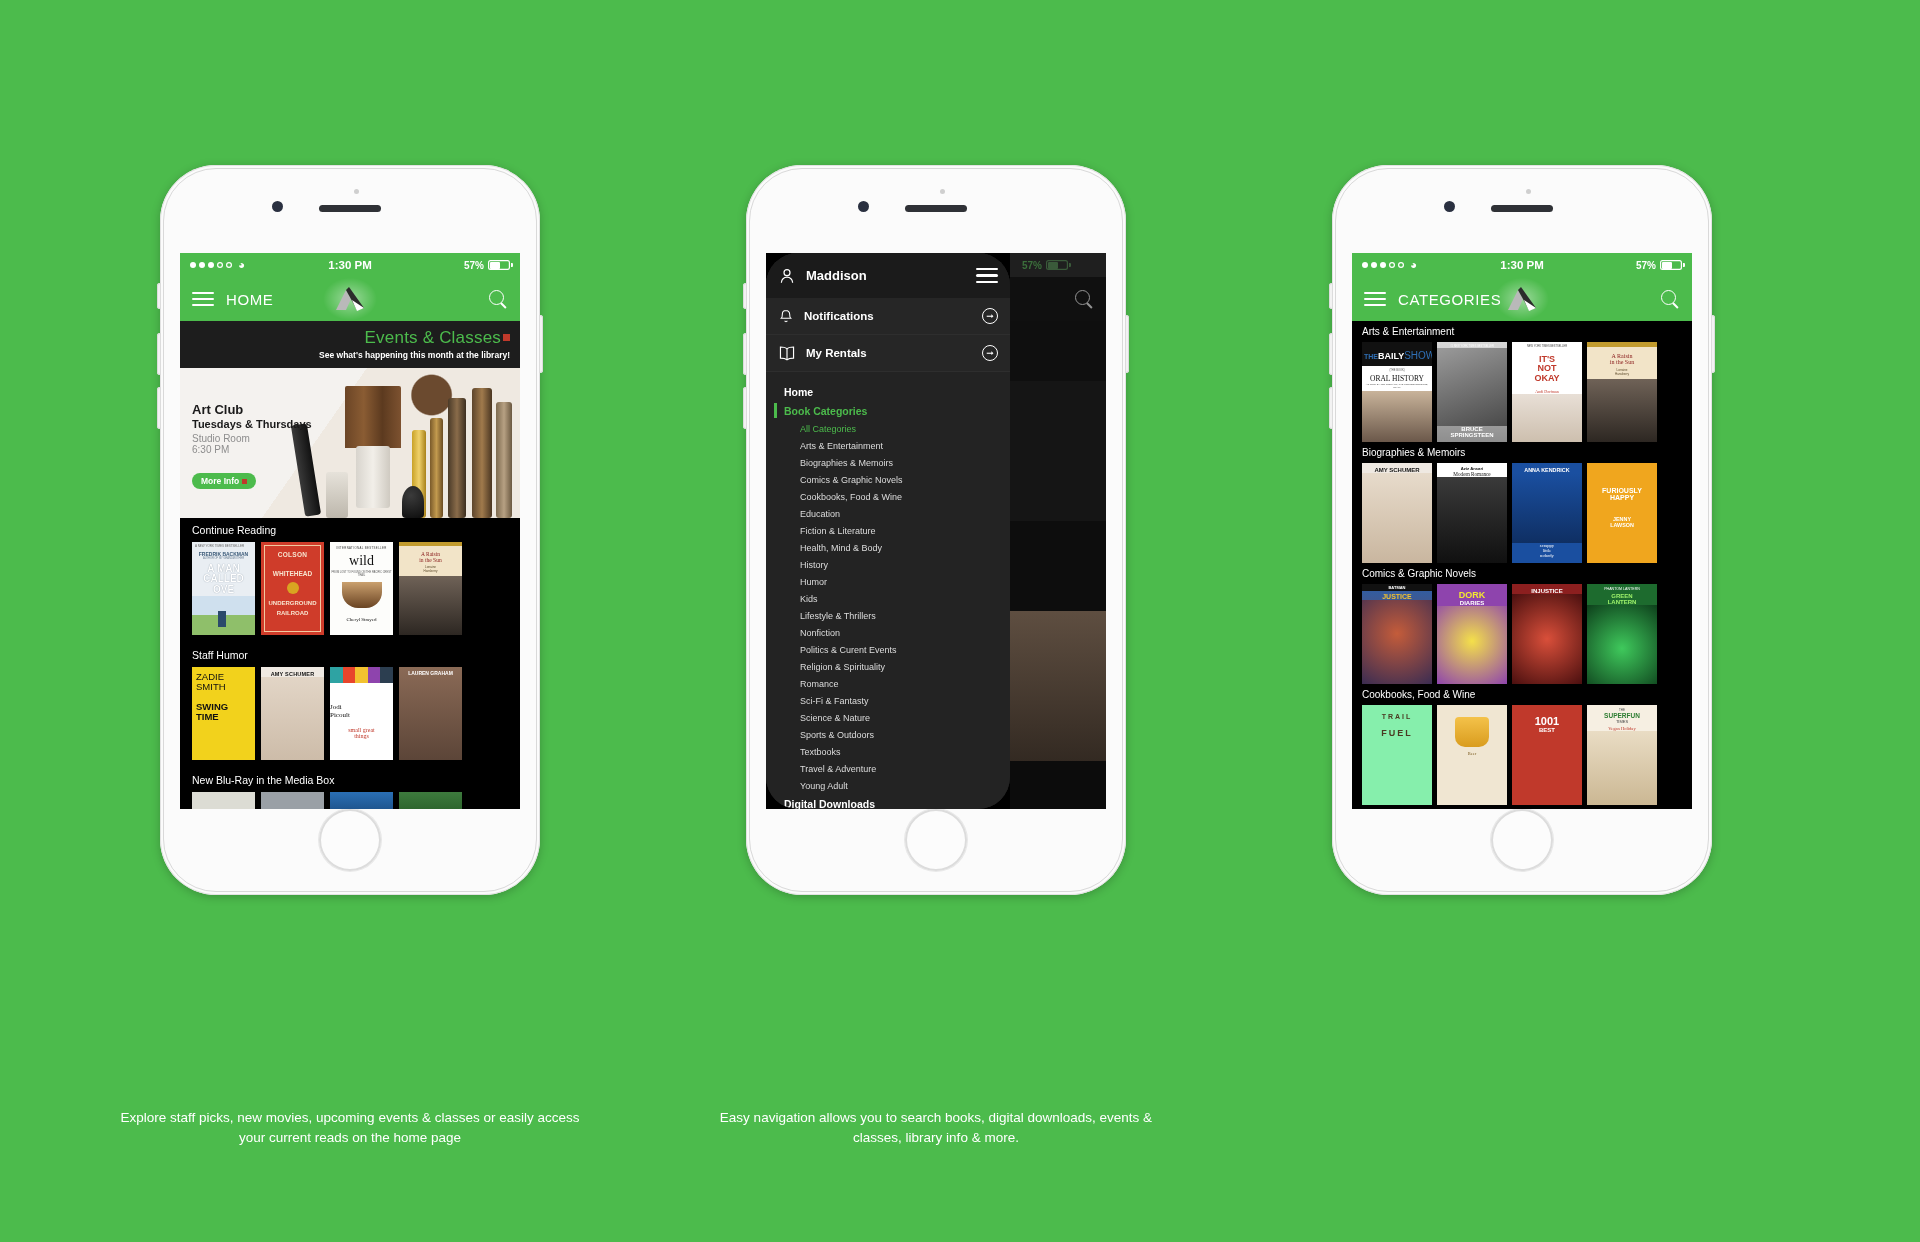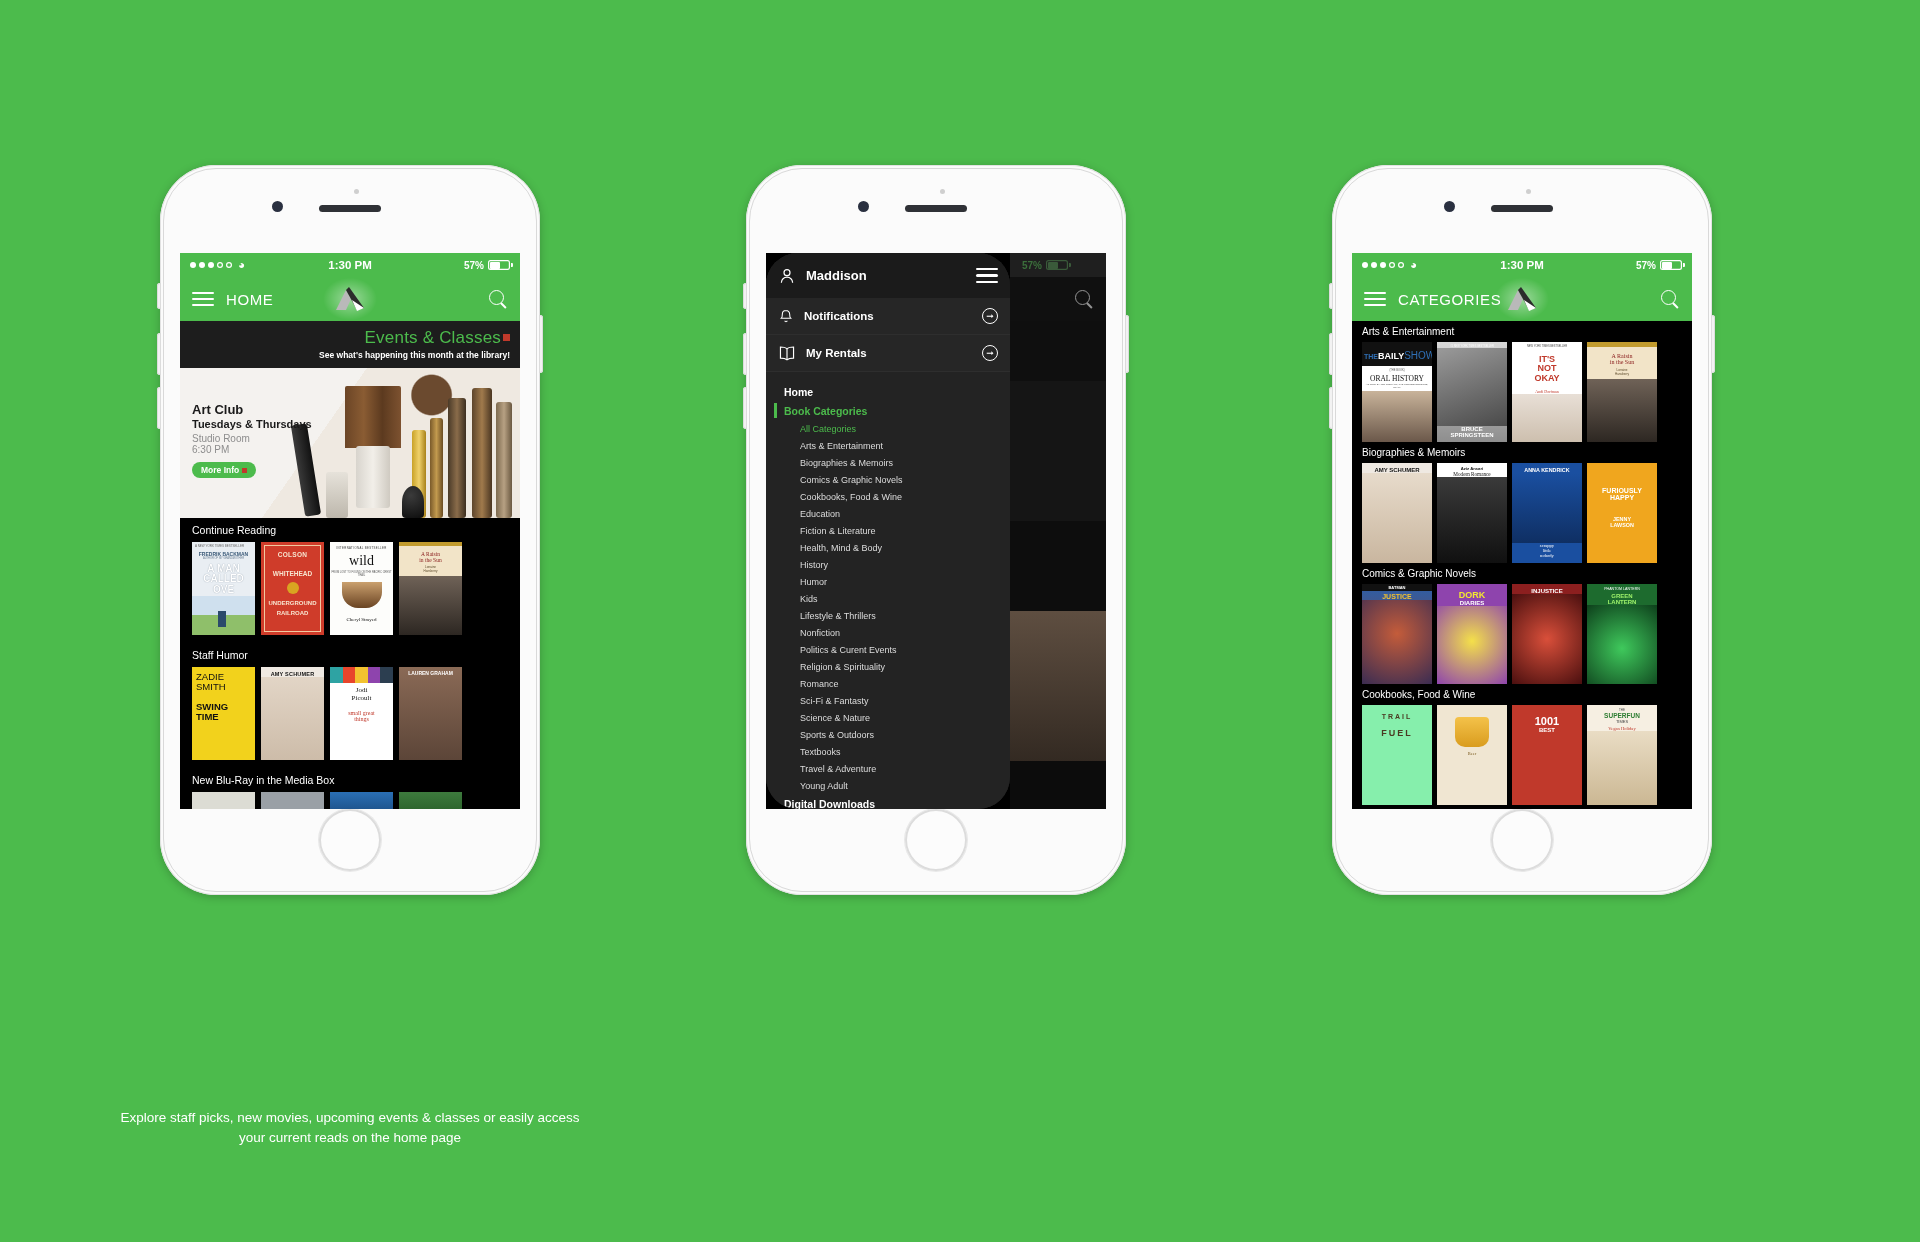--- a/index.html
+++ b/index.html
@@ -113,21 +113,21 @@
     background:
       radial-gradient(circle at 74% 18%, #6b4a2f 0 7%, transparent 7.5%),
       linear-gradient(125deg, #f4f2ef 0 42%, #efe9e1 42% 100%);
   }
   .brush { position:absolute; border-radius:3px; }
   .hero-txt { position:absolute; left:12px; top:34px; z-index:3; }
   .hero-txt .t1 { font-size:13px; font-weight:bold; color:#1a1a1a; }
   .hero-txt .t2 { font-size:11px; font-weight:bold; color:#1a1a1a; margin-top:1px;}
   .hero-txt .t3 { font-size:10px; color:#8d8d8d; margin-top:3px;}
   .hero-txt .t4 { font-size:10px; color:#8d8d8d; }
-  .more-info { display:inline-flex; align-items:center; margin-top:7px; background:#4CBB4C; color:#fff;
+  .more-info { display:inline-flex; align-items:center; margin-top:18px; background:#4CBB4C; color:#fff;
     font-size:8.5px; font-weight:bold; padding:3px 9px; border-radius:10px; cursor:pointer;}
   .more-info .sq { width:5px;height:5px;background:#c0392b; margin-left:3px; display:inline-block;}
 
   .sect { background:#000; padding: 6px 0 0 12px; }
   .sect h3 { color:#fff; font-size:10.5px; font-weight:normal; margin-bottom:6px;}
   .shelf { display:flex; gap:6px; padding-bottom:8px; }
   .cover { width:63px; height:93px; flex:0 0 auto; overflow:hidden; position:relative;
     font-size:6px; color:#fff; }
   .shelf.small .cover { height:36px; }
 
@@ -312,21 +312,21 @@
             </div>
             <div class="cover">
               <div class="cv" style="background:#fff;">
                 <div style="display:flex;height:16px">
                   <i style="flex:1;background:#2ea3a3"></i>
                     <i style="flex:1;background:#e8452c"></i>
                   <i style="flex:1;background:#f2c230"></i>
                     <i style="flex:1;background:#8e44ad"></i>
                   <i style="flex:1;background:#2c3e50"></i>
                 </div>
-                <div style="font-size:7px;color:#111;text-align:center;margin-top:3px;font-family:'Liberation Serif',serif">Jodi<br>Picoult</div>
+                <div style="font-size:7px;color:#111;margin-top:20px;font-family:'Liberation Serif',serif">Jodi<br>Picoult</div>
                 <div style="font-size:6px;color:#c0392b;text-align:center;margin-top:8px;font-family:'Liberation Serif',serif">small great<br>things</div>
               </div>
             </div>
             <div class="cover">
               <div class="cv" style="background:linear-gradient(180deg,#8a6a56,#5c4538);">
                 <div style="font-size:5px;color:#fff;font-weight:bold;text-align:center;margin-top:3px">LAUREN GRAHAM</div>
               </div>
             </div>
           </div>
         </div>
@@ -633,14 +633,15 @@
               </div>
             </div>
           </div>
         </div>
 
       </div>
     </div>
   </div>
 
   <div class="caption c1">Explore staff picks, new movies, upcoming events &amp; classes or easily access your current reads on the home page</div>
+  <div class="caption c2">Easy navigation allows you to search books, digital downloads, events &amp; classes, library info &amp; more.</div>
 
 </div>
 
 </body></html>

